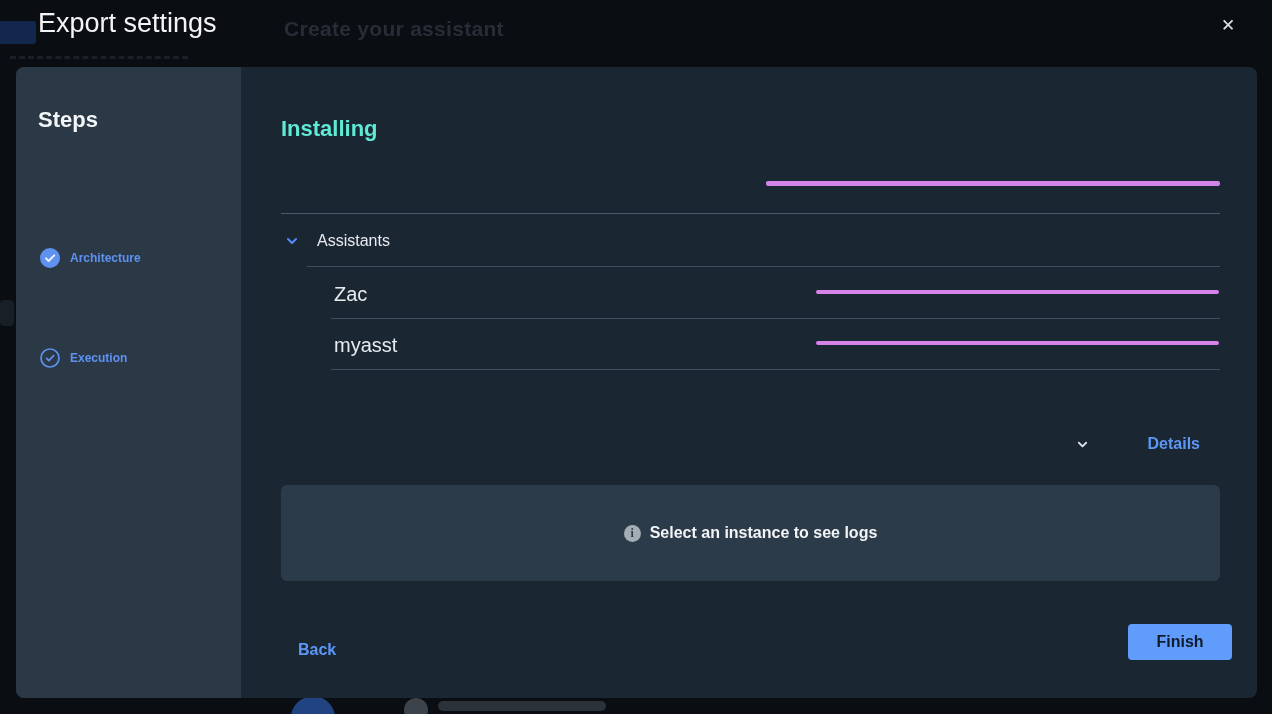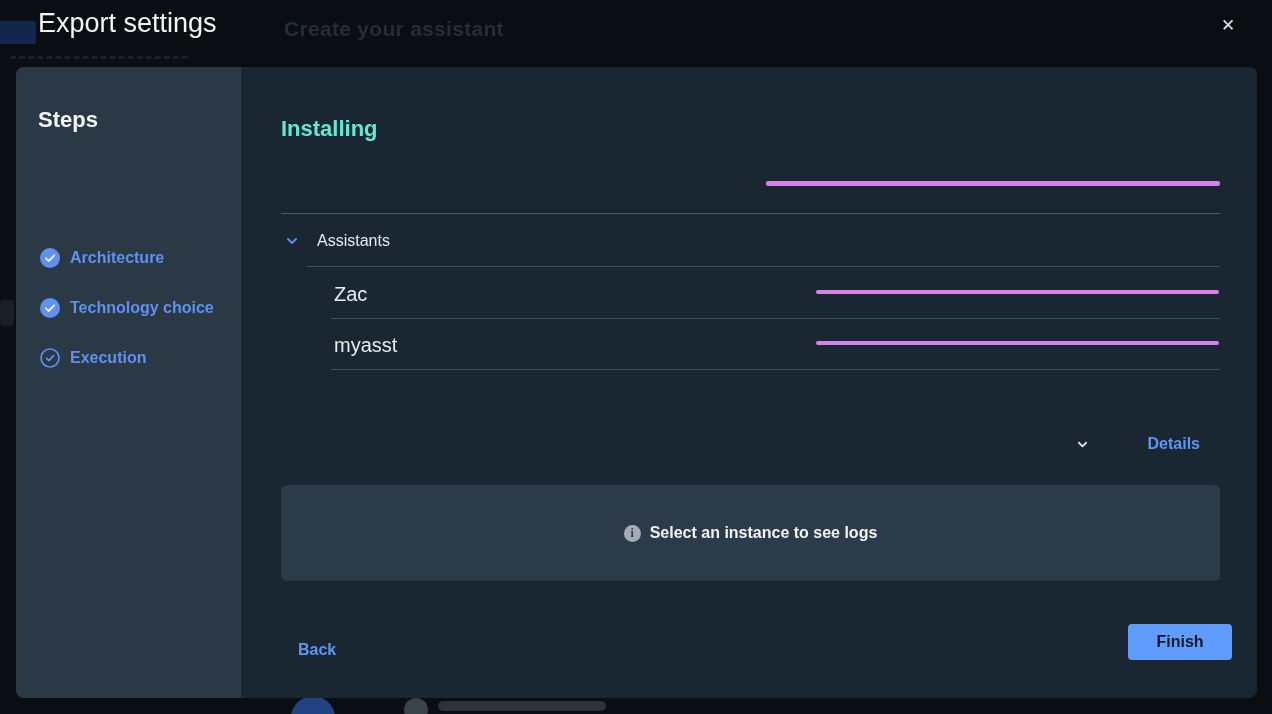--- a/index.html
+++ b/index.html
@@ -22,21 +22,21 @@
   .close-button { position:absolute; left:1213px; top:10px; width:30px; height:30px; display:flex; align-items:center; justify-content:center;
                   color:#dde1e6; font-size:17px; cursor:pointer; background:none; border:none; font-family:inherit; }
 
   
   .modal { position:absolute; left:16px; top:67px; width:1241px; height:631px; border-radius:8px; overflow:hidden;
            display:flex; background:var(--modal-bg,#1b2633); }
   .sidebar { width:225px; flex:0 0 225px; background:var(--sidebar-bg,#2b3947); position:relative; }
   .sidebar-title { position:absolute; left:22px; top:40px; font-size:22px; font-weight:600; color:#f3f5f7; }
   .step-item { position:absolute; left:24px; height:24px; display:flex; align-items:center; gap:10px; cursor:pointer; }
   .step-item svg { flex:0 0 20px; }
-  .step-label { font-size:16px; font-weight:700; color:var(--accent-blue,#5e91f0); }
+  .step-label { font-size:12px; font-weight:700; color:var(--accent-blue,#5e91f0); }
   .step-0 { top:179px; } .step-1 { top:229px; } .step-2 { top:279px; }
 
   .main { position:relative; flex:1; }
   .main-title { position:absolute; left:40px; top:40px; font-size:22px; font-weight:600; color:#5eead4;margin-top:9px; }
 
   .status-text { position:absolute; left:40px; top:108px; font-size:16px; color:#e7ebef; }
   .bar { position:absolute; border-radius:2px; background:var(--progress,#d583e9); }
   .bar-overall { left:525px; top:114px; width:454px; height:5px; }
   .bar-zac    { left:575px; top:223px; width:403px; height:4px; }
   .bar-myasst { left:575px; top:274px; width:403px; height:4px; }
@@ -92,27 +92,20 @@
       <div class="sidebar-title">Steps</div>
 
       <div class="step-item step-0">
         <svg width="20" height="20" viewBox="0 0 20 20">
           <circle cx="10" cy="10" r="10" fill="#5e91f0"></circle>
           <path d="M6 10.4l2.6 2.6L14.2 7.4" fill="none" stroke="#eaf1fc" stroke-width="2" stroke-linecap="round" stroke-linejoin="round"></path>
         </svg>
         <span class="step-label">Architecture</span>
       </div>
 
-      <div class="step-item step-1">
-        <svg width="20" height="20" viewBox="0 0 20 20">
-          <circle cx="10" cy="10" r="10" fill="#5e91f0"></circle>
-          <path d="M6 10.4l2.6 2.6L14.2 7.4" fill="none" stroke="#eaf1fc" stroke-width="2" stroke-linecap="round" stroke-linejoin="round"></path>
-        </svg>
-        <span class="step-label">Technology choice</span>
-      </div>
 
       <div class="step-item step-2">
         <svg width="20" height="20" viewBox="0 0 20 20">
           <circle cx="10" cy="10" r="9" fill="none" stroke="#5e91f0" stroke-width="1.7"></circle>
           <path d="M6.6 10.3l2.3 2.3L13.6 7.7" fill="none" stroke="#5e91f0" stroke-width="1.7" stroke-linecap="round" stroke-linejoin="round"></path>
         </svg>
         <span class="step-label">Execution</span>
       </div>
     </div>
 

